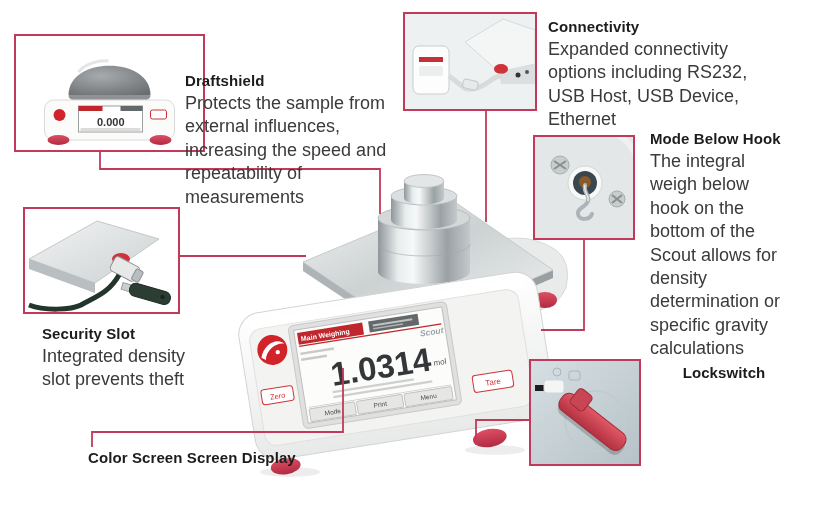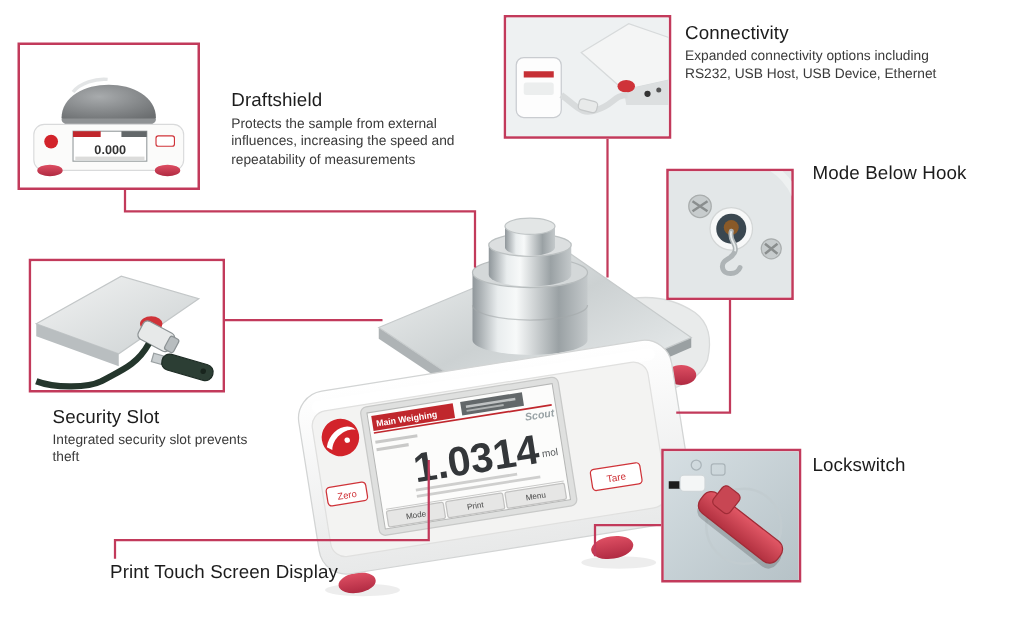--- a/index.html
+++ b/index.html
@@ -2,22 +2,22 @@
 <html><head>
 <meta charset="utf-8">
 <style>
   html,body{margin:0;padding:0;}
   body{width:813px;height:511px;position:relative;background:#ffffff;overflow:hidden;
        font-family:"Liberation Sans",sans-serif;}
   .layer{position:absolute;left:0;top:0;}
   .photo-box{position:absolute;border:2px solid #c23a5b;background:#fff;box-sizing:border-box;}
   .photo-box svg{display:block;width:100%;height:100%;}
   .callout{position:absolute;}
-  .callout-title{font-weight:400;font-size:15px;color:#1c1c1c;margin:0 0 3px 0;letter-spacing:.1px;}
-  .callout-desc{font-size:11px;line-height:1.3;color:#3a3a3a;margin:0;}
+  .callout-title{font-weight:700;font-size:15px;color:#1c1c1c;margin:0 0 3px 0;letter-spacing:.1px;}
+  .callout-desc{font-size:18px;line-height:1.3;color:#3a3a3a;margin:0;}
   svg text{font-family:"Liberation Sans",sans-serif;}
 </style>
 </head>
 <body>
 
 <svg class="layer" width="813" height="511" viewBox="0 0 813 511">
   <defs>
     <linearGradient id="gPan" x1="0" y1="0" x2="1" y2="1">
       <stop offset="0" stop-color="#f1f3f3"></stop>
         <stop offset="0.45" stop-color="#ccd1d2"></stop>
@@ -120,21 +120,21 @@
   <g stroke="#c23a5b" stroke-width="1.8" fill="none">
     <polyline points="100,152 100,169 380,169 380,214"></polyline>
     <polyline points="180,256 306,256"></polyline>
     <polyline points="486,111 486,222"></polyline>
     <polyline points="584,240 584,330 541,330"></polyline>
     <polyline points="529,420 476,420 476,445"></polyline>
     <polyline points="343,368 343,432 92,432 92,447"></polyline>
   </g>
 </svg>
 
-<div class="photo-box" style="left:14px;top:34px;width:146px;height:118px;">
+<div class="photo-box" style="left:14px;top:34px;width:191px;height:118px;">
   <svg viewBox="0 0 154 114">
     <defs>
       <radialGradient id="gDome" cx="0.4" cy="0.35" r="0.8">
         <stop offset="0" stop-color="#a8abad"></stop>
           <stop offset="0.7" stop-color="#7d8082"></stop>
         <stop offset="1" stop-color="#6b6e70"></stop>
       </radialGradient>
     </defs>
     <ellipse cx="77" cy="60" rx="41" ry="10" fill="#8f9294"></ellipse>
     <path d="M36,59 C36,20 118,20 118,59 Z" fill="url(#gDome)"></path>
@@ -244,26 +244,27 @@
   <p class="callout-desc">Protects the sample from external influences, increasing the speed and repeatability of measurements</p>
 </div>
 
 <div class="callout" style="left:548px;top:18px;width:218px;">
   <p class="callout-title">Connectivity</p>
   <p class="callout-desc">Expanded connectivity options including RS232, USB Host, USB Device, Ethernet</p>
 </div>
 
 <div class="callout" style="left:650px;top:130px;width:132px;">
   <p class="callout-title">Mode Below Hook</p>
+  <p class="callout-desc">The integral weigh below hook on the bottom of the Scout allows for density determination or specific gravity calculations</p>
 </div>
 
 <div class="callout" style="left:42px;top:325px;width:175px;">
   <p class="callout-title">Security Slot</p>
-  <p class="callout-desc">Integrated security slot prevents theft</p>
-</div>
-
-<div class="callout" style="left:650px;top:364px;width:148px;">
+  <p class="callout-desc">Integrated density slot prevents theft</p>
+</div>
+
+<div class="callout" style="left:650px;top:364px;width:148px;text-align:center;">
   <p class="callout-title">Lockswitch</p>
 </div>
 
 <div class="callout" style="left:88px;top:449px;width:305px;">
-  <p class="callout-title">Print Touch Screen Display</p>
+  <p class="callout-title">Color Screen Screen Display</p>
 </div>
 
 </body></html>

